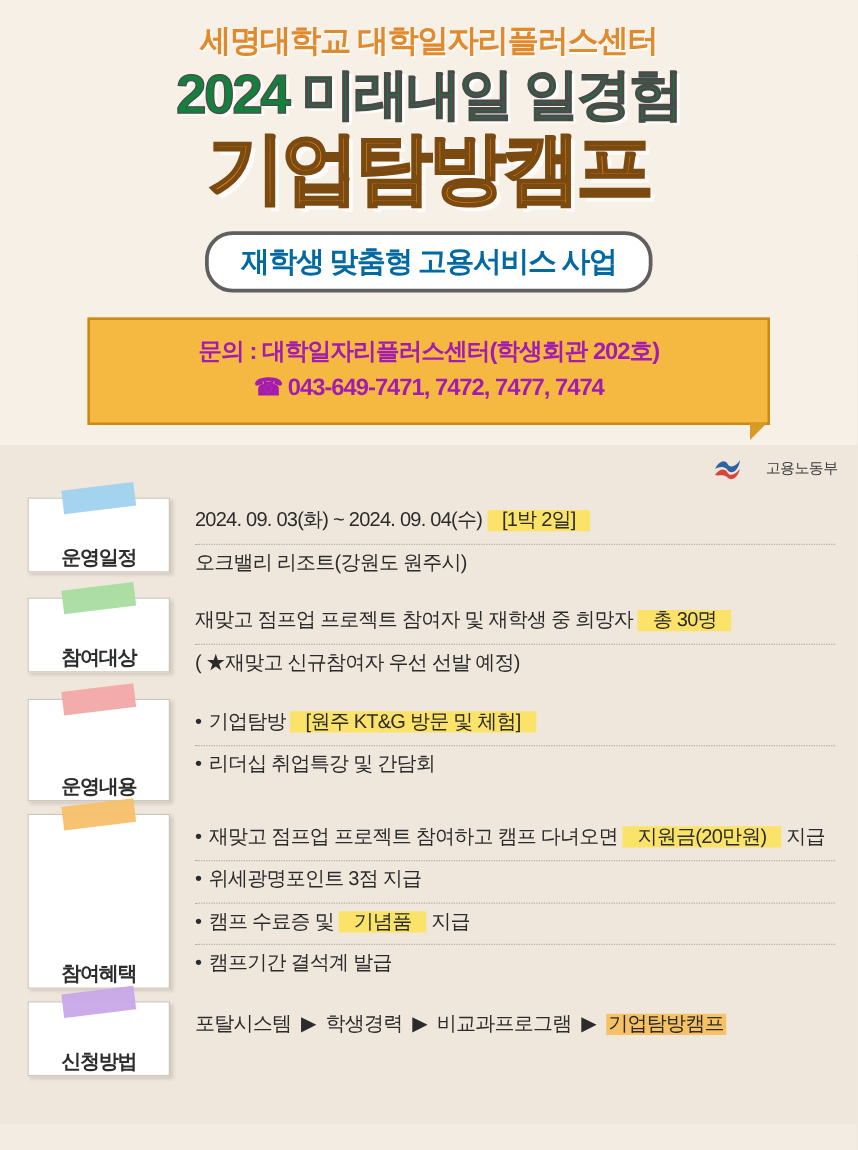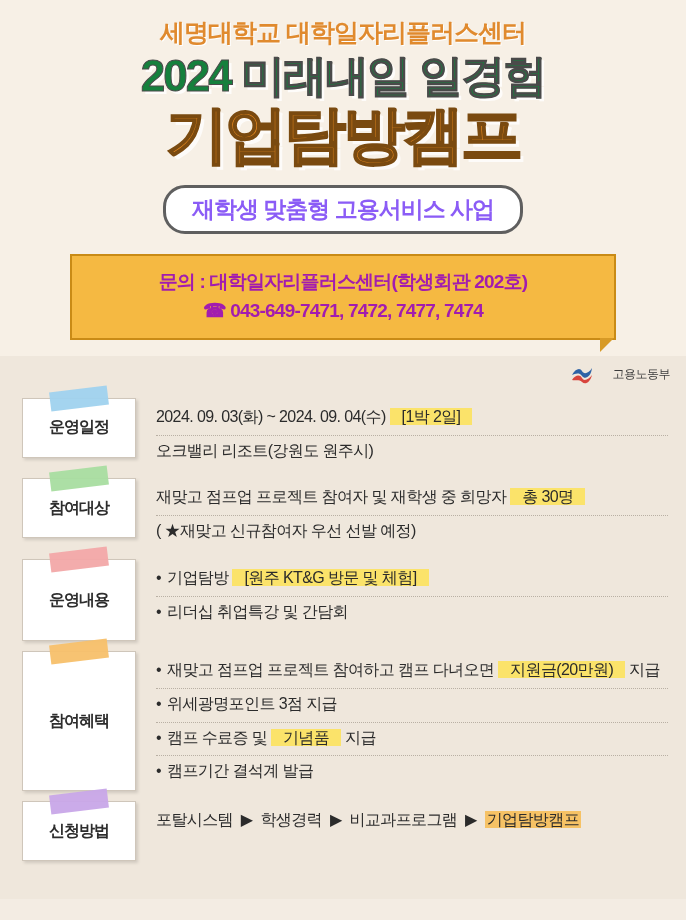--- a/index.html
+++ b/index.html
@@ -59,22 +59,23 @@
     margin: 14px auto 0 auto;
     display: inline-block;
     background: #ffffff;
     border: 3px solid #5f5f5f;
     border-radius: 22px;
     padding: 6px 26px;
   }
   .subtitle {
     font-size: 23px;
     font-weight: bold;
-    color: #8b5cf6;
+    color: #0369a1;
     letter-spacing: -1px;
+    font-family: Liberation Serif, serif;
   }
   
   .contact-box {
     margin: 20px 70px 0 70px;
     background: #f5b942;
     border: 2px solid #c98b16;
     padding: 11px 10px 12px 10px;
     text-align: center;
     position: relative;
   }
@@ -131,21 +132,21 @@
     margin-bottom: 10px;
   }
   .tag {
     width: 114px;
     min-height: 60px;
     background: #ffffff;
     border: 1px solid #cfc6ba;
     box-shadow: 2px 2px 3px rgba(0,0,0,0.13);
     position: relative;
     display: flex;
-    align-items: center;
+    align-items: flex-end;
     justify-content: center;
     flex: none;
     box-sizing: border-box;
   }
   .tag-label {
     font-size: 16px;
     font-weight: bold;
     color: #2d2d2d;
     letter-spacing: -1px;
   }

